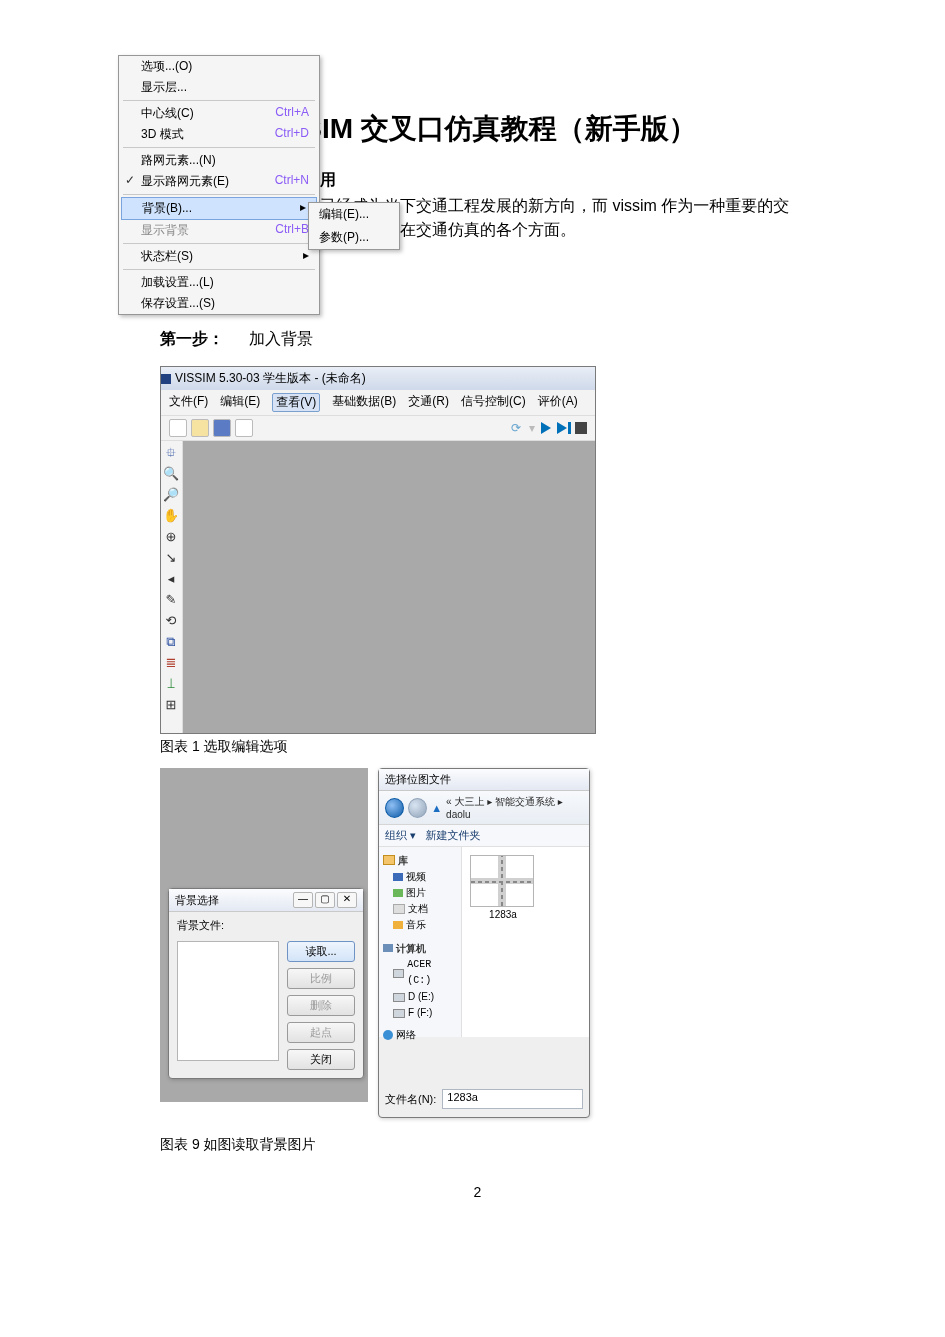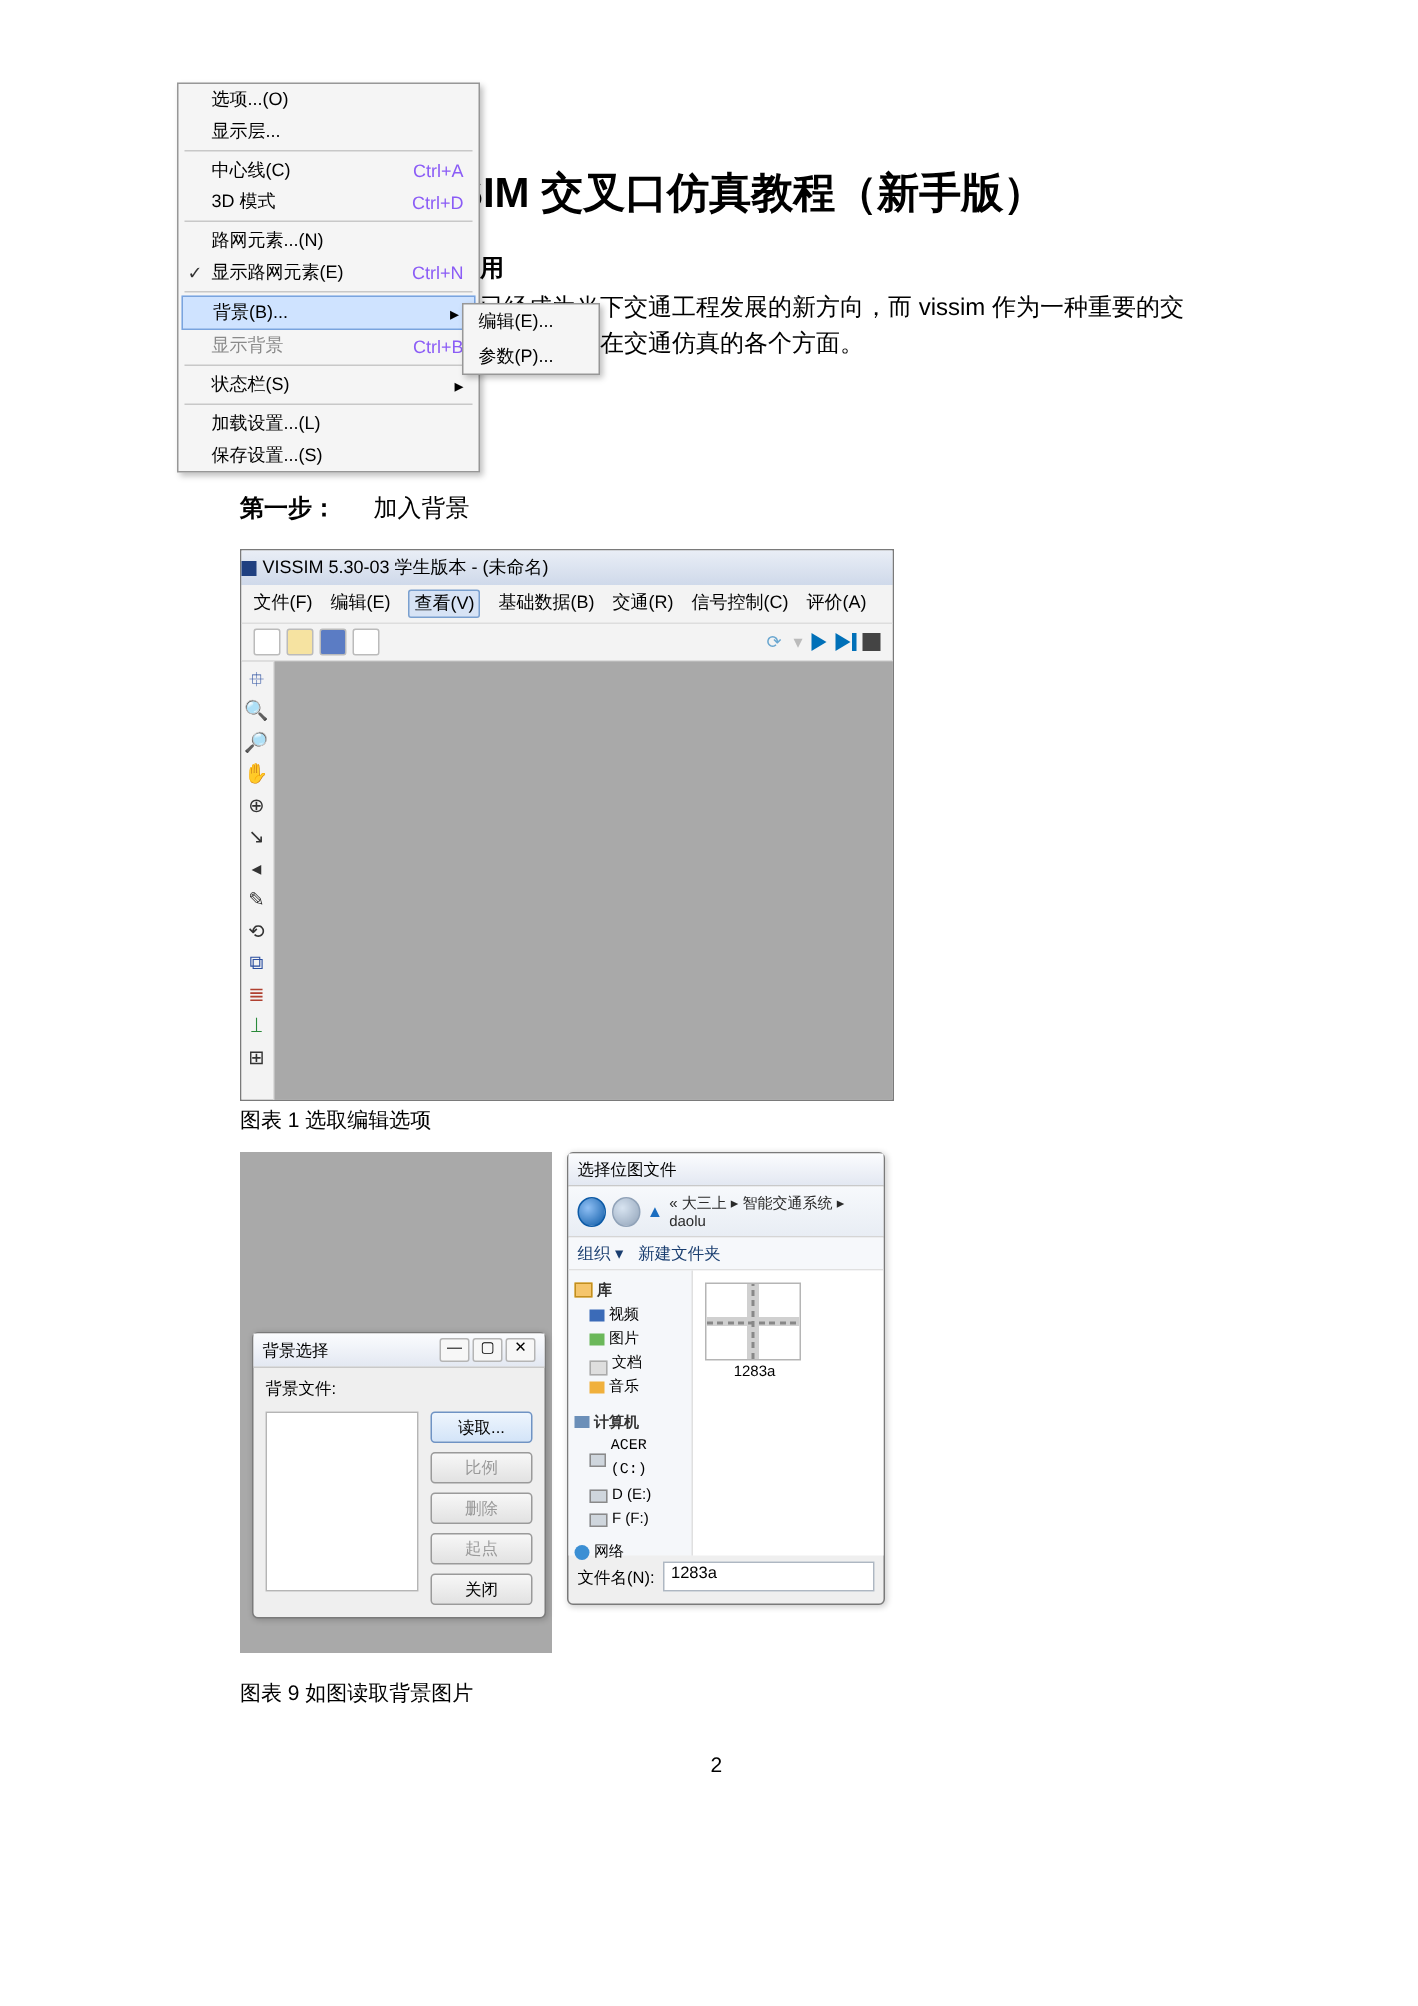--- a/index.html
+++ b/index.html
@@ -134,21 +134,20 @@
     left: 118px;
     top: 55px;
     width: 200px;
     background: #f5f5f5;
     border: 1px solid #979797;
     box-shadow: 2px 2px 4px rgba(0,0,0,0.25);
     font-size: 12px;
   }
   .dropdown .mitem {
     display: flex;
-    align-items: center;
     padding: 2px 10px 2px 22px;
     position: relative;
     white-space: nowrap;
   }
   .dropdown .mitem .short {
     margin-left: auto;
     padding-left: 20px;
     color:#8b5cf6;
   }
   .dropdown .mitem .arrow {
@@ -324,21 +323,21 @@
     margin-bottom:2px;
     overflow:hidden;
   }
   .thumb .road-h { position:absolute; left:0; right:0; top:44%; height:12%; background:#d0d0d0;}
   .thumb .road-v { position:absolute; top:0; bottom:0; left:44%; width:12%; background:#d0d0d0;}
   .thumb .dash-h { position:absolute; left:0; right:0; top:49%; height:2px; background:repeating-linear-gradient(90deg,#888 0 4px, transparent 4px 7px);}
   .thumb .dash-v { position:absolute; top:0; bottom:0; left:49%; width:2px; background:repeating-linear-gradient(0deg,#888 0 4px, transparent 4px 7px);}
   .filename-row {
     padding: 4px 6px 8px 6px;
     font-size: 11px;
-    display:flex; gap:6px; align-items:center;
+    display:flex; gap:6px; align-items:center;margin-top:48px;
   }
   .fn-box {
     flex:1; height:16px; border:1px solid #aeb7c2; background:#fff;
     padding: 1px 4px; font-size:11px;
   }
 </style>
 </head>
 <body>
 
 <div class="page">
@@ -511,21 +510,21 @@
               <span class="grp-title">库</span>
             </div>
           <div class="node" style="padding-left:10px;">
               <span class="ic-vid"></span>
               <span>视频</span>
             </div>
           <div class="node" style="padding-left:10px;">
               <span class="ic-pic"></span>
               <span>图片</span>
             </div>
-          <div class="node" style="padding-left:10px;align-items:flex-end;">
+          <div class="node" style="padding-left:10px;">
               <span class="ic-doc"></span>
               <span>文档</span>
             </div>
           <div class="node" style="padding-left:10px;">
               <span class="ic-mus"></span>
               <span>音乐</span>
             </div>
           <div style="height:6px;"></div>
           <div class="node">
               <span style="display:inline-block;width:10px;height:8px;background:#6b8fb8;"></span>

